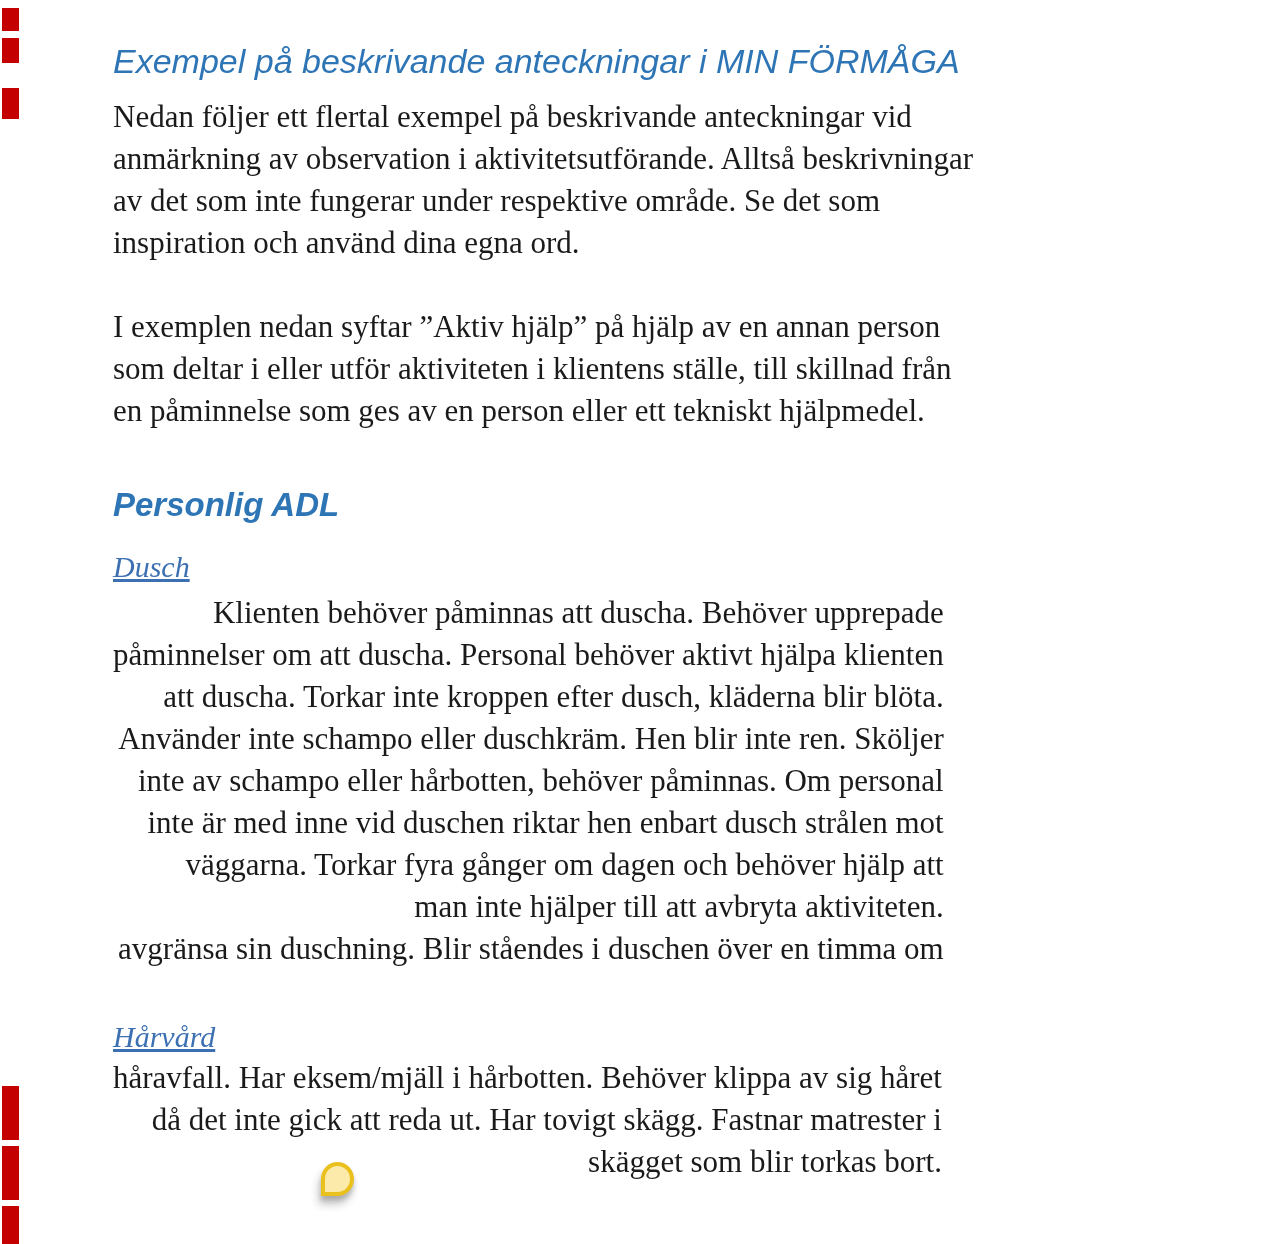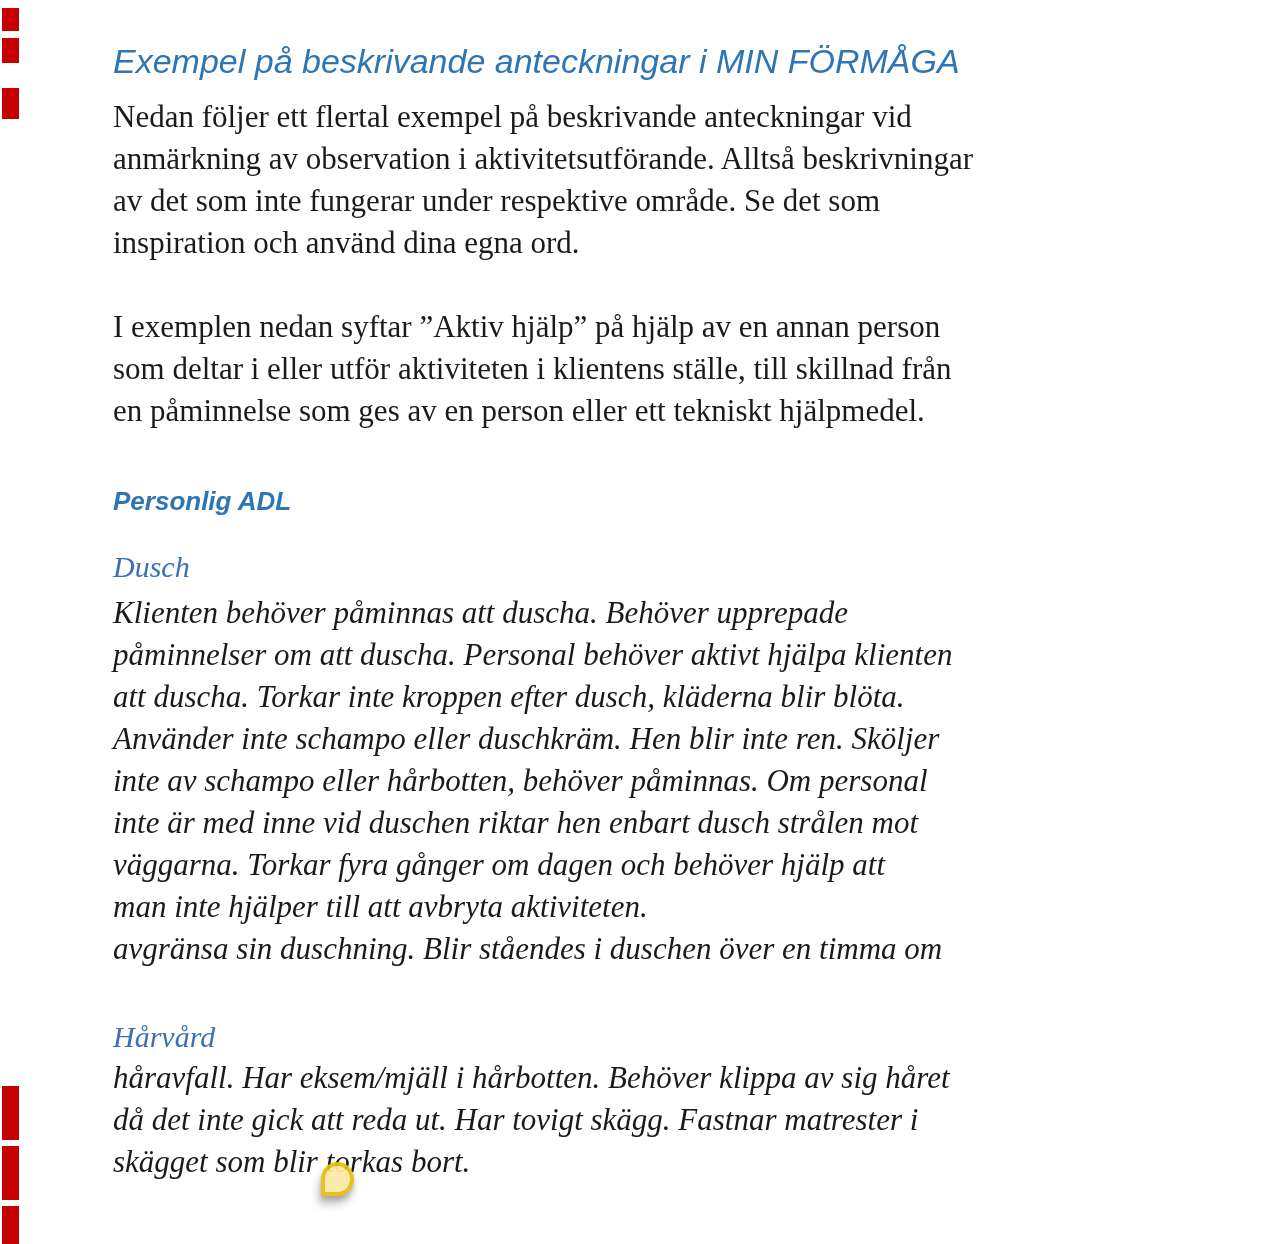--- a/index.html
+++ b/index.html
@@ -33,42 +33,43 @@
     position: absolute;
     left: 113px;
     font-size: 31px;
     line-height: 42px;
     white-space: nowrap;
   }
   .para .tl { height: 42px; }
   #p-intro1 { top: 96px; }
   #p-intro2 { top: 306px; }
   .italic-para {
-    font-style: italic;
+    text-align: right;
   }
   #p-dusch { top: 592px; }
   #p-harvard { top: 1057px; }
   .section-heading {
     position: absolute;
     left: 113px;
     top: 486px;
     font-family: "Liberation Sans", "DejaVu Sans", sans-serif;
     font-style: italic;
     font-weight: 600;
-    font-size: 26px;
+    font-size: 33px;
     color: var(--heading-blue, #2E75B6);
     white-space: nowrap;
   }
   .sub-heading {
     position: absolute;
     left: 113px;
     font-style: italic;
     font-size: 30px;
     color: var(--subheading-blue, #3C70B2);
     white-space: nowrap;
+    text-decoration: underline;
   }
   #h-dusch { top: 550px; }
   #h-harvard { top: 1020px; }
 
   
   .edge-marker {
     position: absolute;
     left: 2px;
     width: 17px;
     background: var(--edge-marker-red, #C40000);

